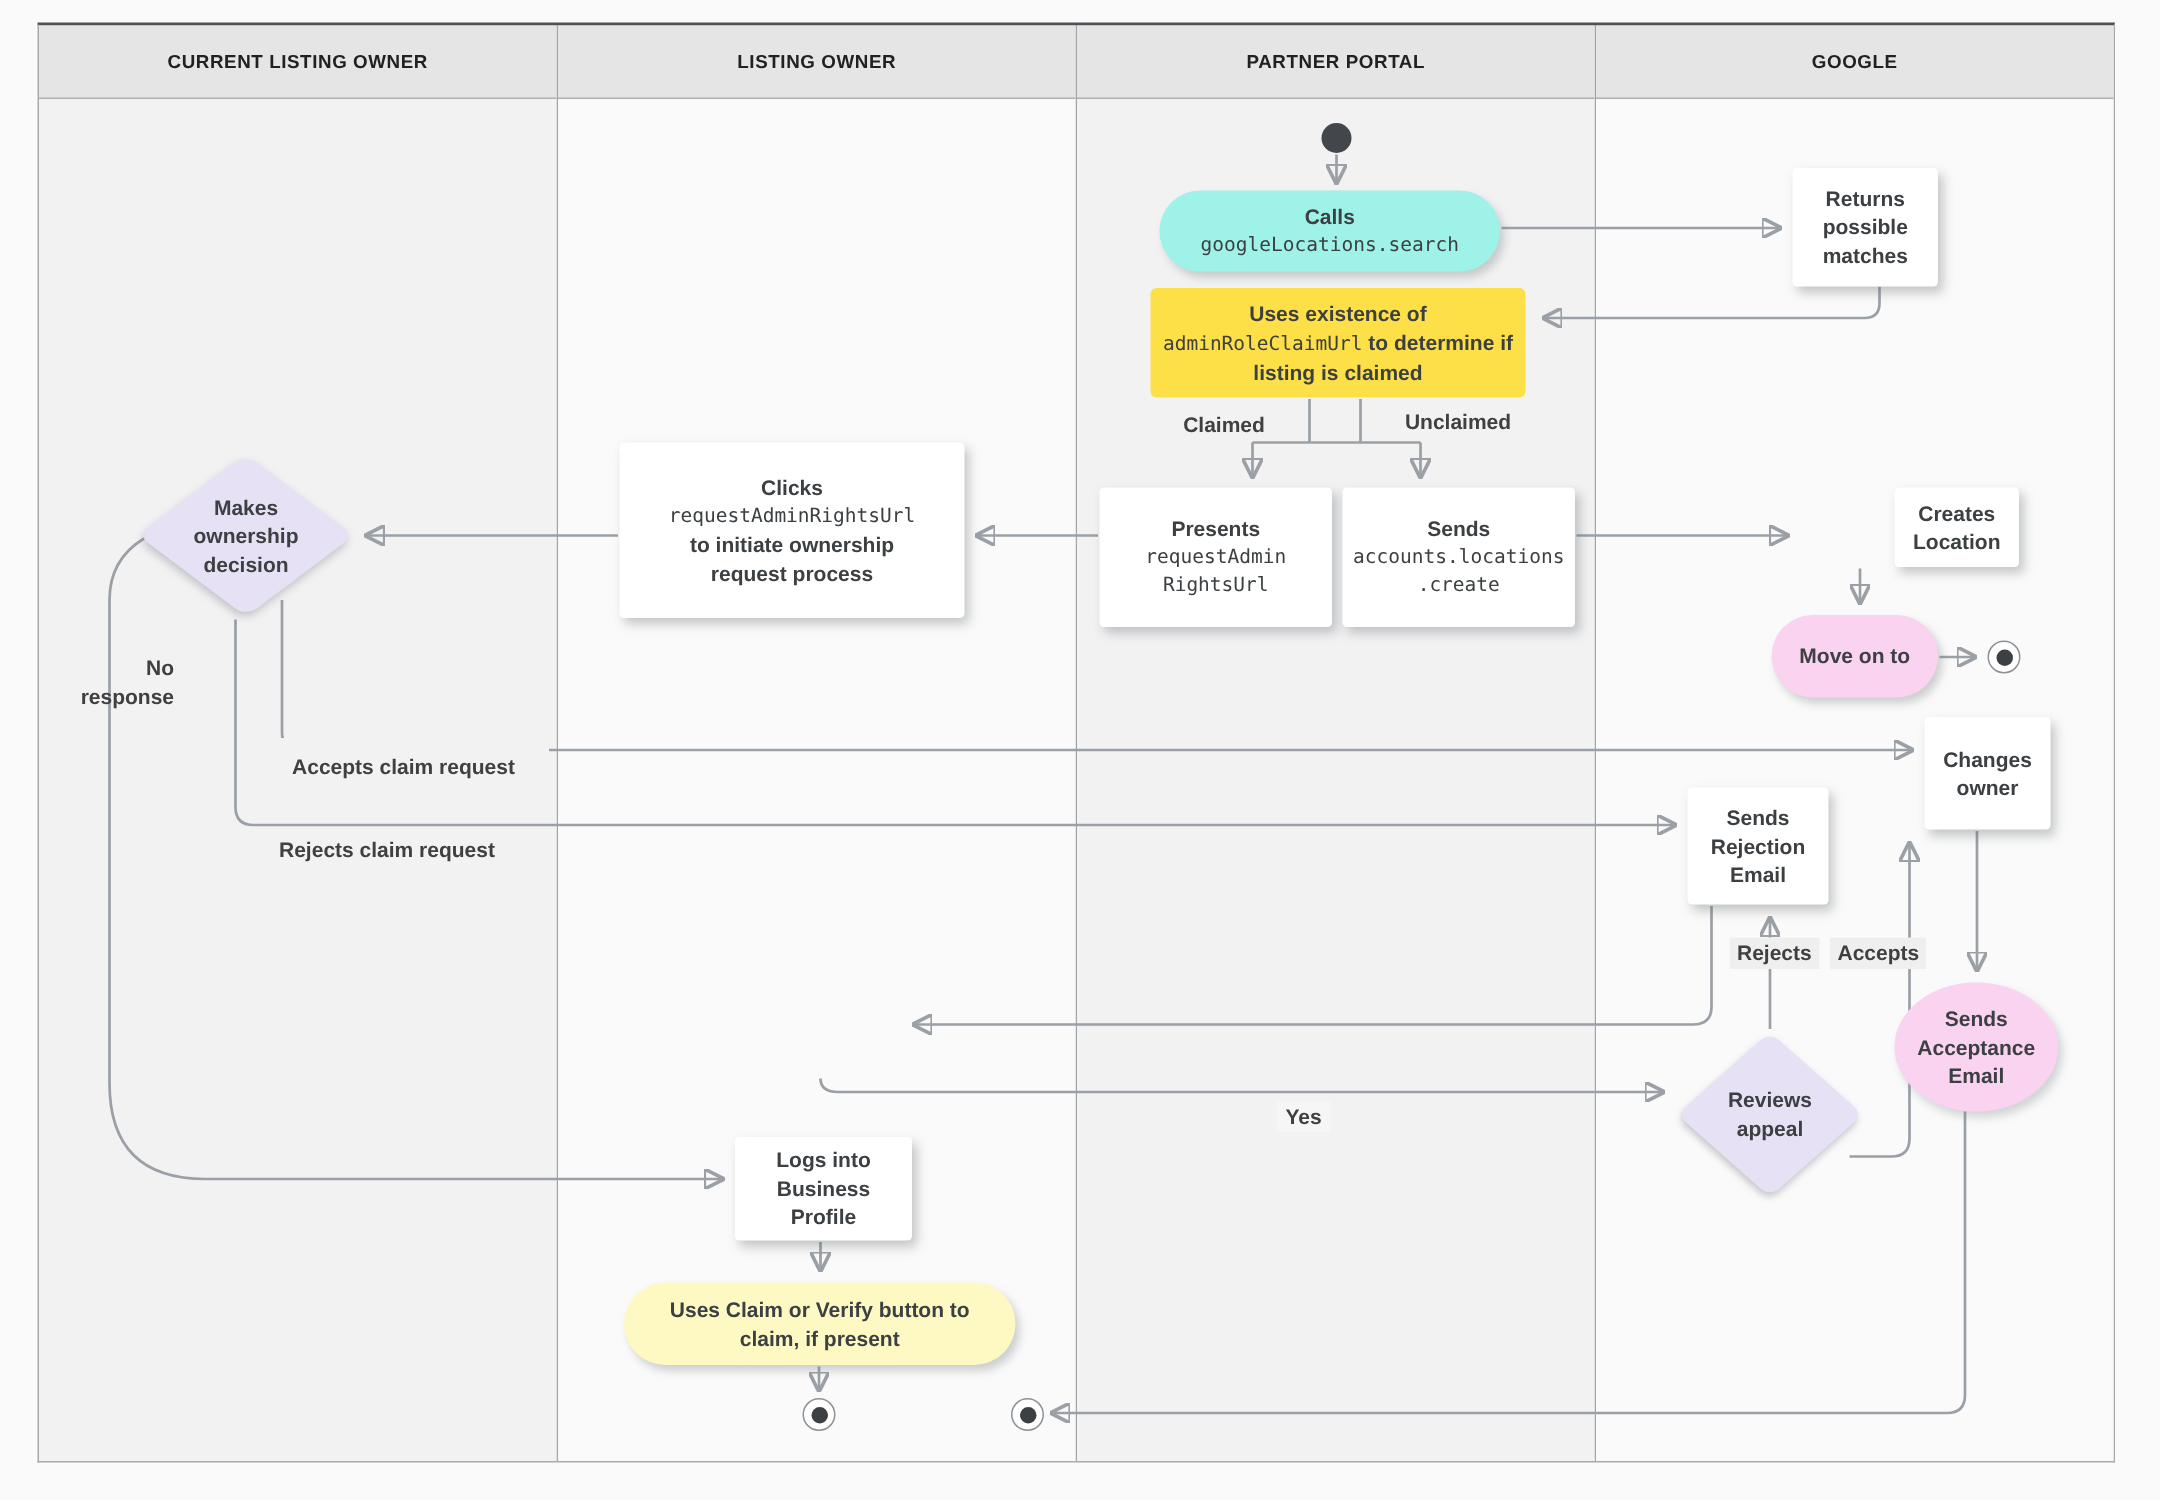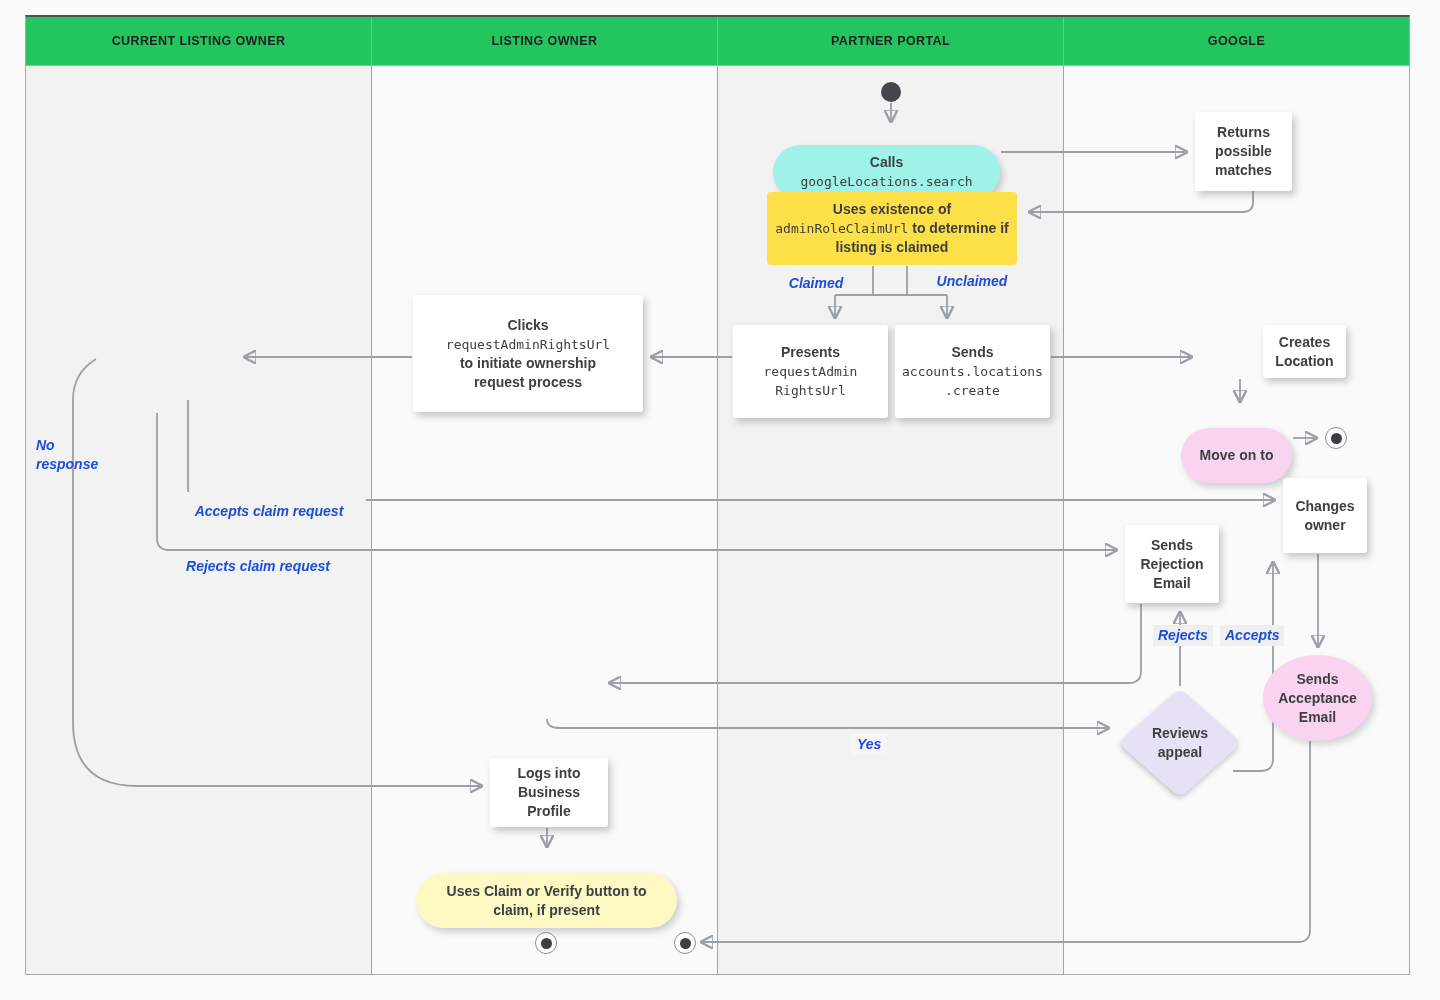--- a/index.html
+++ b/index.html
@@ -4,55 +4,55 @@
 <style>
   html,body{margin:0;padding:0;background:#fafafa;}
   .canvas{position:relative;width:1440px;height:1000px;background:#fafafa;
           font-family:"Liberation Sans",sans-serif;color:#3c4043;overflow:hidden;}
   
   .table{position:absolute;left:25px;top:15px;width:1385px;height:960px;
          border:1px solid #a6a9ad;border-top:2px solid #4c5055;display:flex;box-sizing:border-box;}
   .lane{flex:1;display:flex;flex-direction:column;}
   .lane:not(:last-child){border-right:1px solid #a2a5a8;}
   .lane-header{height:48px;display:flex;align-items:center;justify-content:center;
-               background:#22c55e;border-bottom:1px solid #aeb1b4;
+               background:#e5e5e5;border-bottom:1px solid #aeb1b4;
                font-size:12.5px;font-weight:bold;letter-spacing:.4px;color:#202124;}
   .lane-body{flex:1;}
   .lane-odd .lane-body{background:#f2f2f3;}
   .lane-even .lane-body{background:#fafafa;}
 
   svg.edges{position:absolute;left:0;top:0;pointer-events:none;}
   svg.edges path{fill:none;stroke:#9aa0a6;stroke-width:1.8;}
 
   
   .node{position:absolute;box-sizing:border-box;display:flex;flex-direction:column;
         align-items:center;justify-content:center;text-align:center;
         font-size:14px;font-weight:bold;line-height:19px;}
   .box{background:#fff;border-radius:3px;box-shadow:3px 4px 7px rgba(95,99,104,.35);padding:4px 6px;}
-  .pill{border-radius:28px;box-shadow:3px 4px 6px rgba(120,125,130,.35);padding:4px 10px;margin-top:18px;}
+  .pill{border-radius:28px;box-shadow:3px 4px 6px rgba(120,125,130,.35);padding:4px 10px;}
   .teal{background:#9ff2e8;}
   .pink{background:#f9d3f0;}
   .lav{background:#fde047;border-radius:4px;padding:6px 8px;box-shadow:none;}
   .blob{background:#f9d3f0;border-radius:55px / 43px;box-shadow:3px 4px 6px rgba(120,125,130,.3);}
   .code{font-family:"DejaVu Sans Mono","Liberation Mono",monospace;font-weight:normal;font-size:13px;}
   .diamond{position:absolute;display:flex;align-items:center;justify-content:center;
            text-align:center;font-size:14px;font-weight:bold;line-height:19px;}
   .diamond .shape{position:absolute;left:50%;top:50%;width:100px;height:100px;margin:-50px 0 0 -50px;
                   border-radius:10px;box-shadow:2px 3px 6px rgba(120,125,130,.4);}
   .diamond .txt{position:relative;z-index:1;}
   .white-shape{background:#fff;}
   .lav-shape{background:#e7e1f5;}
 
   .start-circle{position:absolute;width:20px;height:20px;border-radius:50%;background:#43474b;}
   .end-circle{position:absolute;width:22px;height:22px;border-radius:50%;background:#fff;
               border:1.5px solid #8d9297;box-sizing:border-box;display:flex;align-items:center;justify-content:center;}
   .end-circle .dot{width:11px;height:11px;border-radius:50%;background:#3c4043;}
 
-  .edge-label{position:absolute;font-size:14px;font-weight:bold;color:#1d4ed8;
-              display:flex;align-items:center;justify-content:center;text-align:left;line-height:19px;font-style:italic;}
+  .edge-label{position:absolute;font-size:14px;font-weight:bold;color:#404040;
+              display:flex;align-items:center;justify-content:center;text-align:right;line-height:19px;}
   .patch-gray{background:#efeff0;padding:1px 5px;}
   .patch-lane1{background:#f2f2f3;padding:2px 6px;}
   .patch-light{background:#f6f6f7;padding:1px 6px;}
 </style>
 </head>
 <body>
 
 <div class="canvas">
 
   <div class="table">
@@ -150,20 +150,24 @@
     <div class="code">accounts.locations</div>
     <div class="code">.create</div>
   </div>
 
   <div class="node box" style="left:413px;top:295px;width:230px;height:117px;">
     <div>Clicks</div>
     <div class="code">requestAdminRightsUrl</div>
     <div style="width:170px;">to initiate ownership request process</div>
   </div>
 
+  <div class="diamond" style="left:92px;top:303px;width:144px;height:108px;">
+    <div class="shape lav-shape" style="transform:scale(1.018,.764) rotate(45deg);"></div>
+    <div class="txt" style="width:92px;">Makes ownership decision</div>
+  </div>
 
   <div class="node box" style="left:1263px;top:325px;width:83px;height:53px;">
     <div>Creates Location</div>
   </div>
 
   <div class="node pill pink" style="left:1181px;top:410px;width:111px;height:55px;">
     <div>Move on to</div>
   </div>
 
   <div class="node box" style="left:1283px;top:478px;width:84px;height:75px;">

